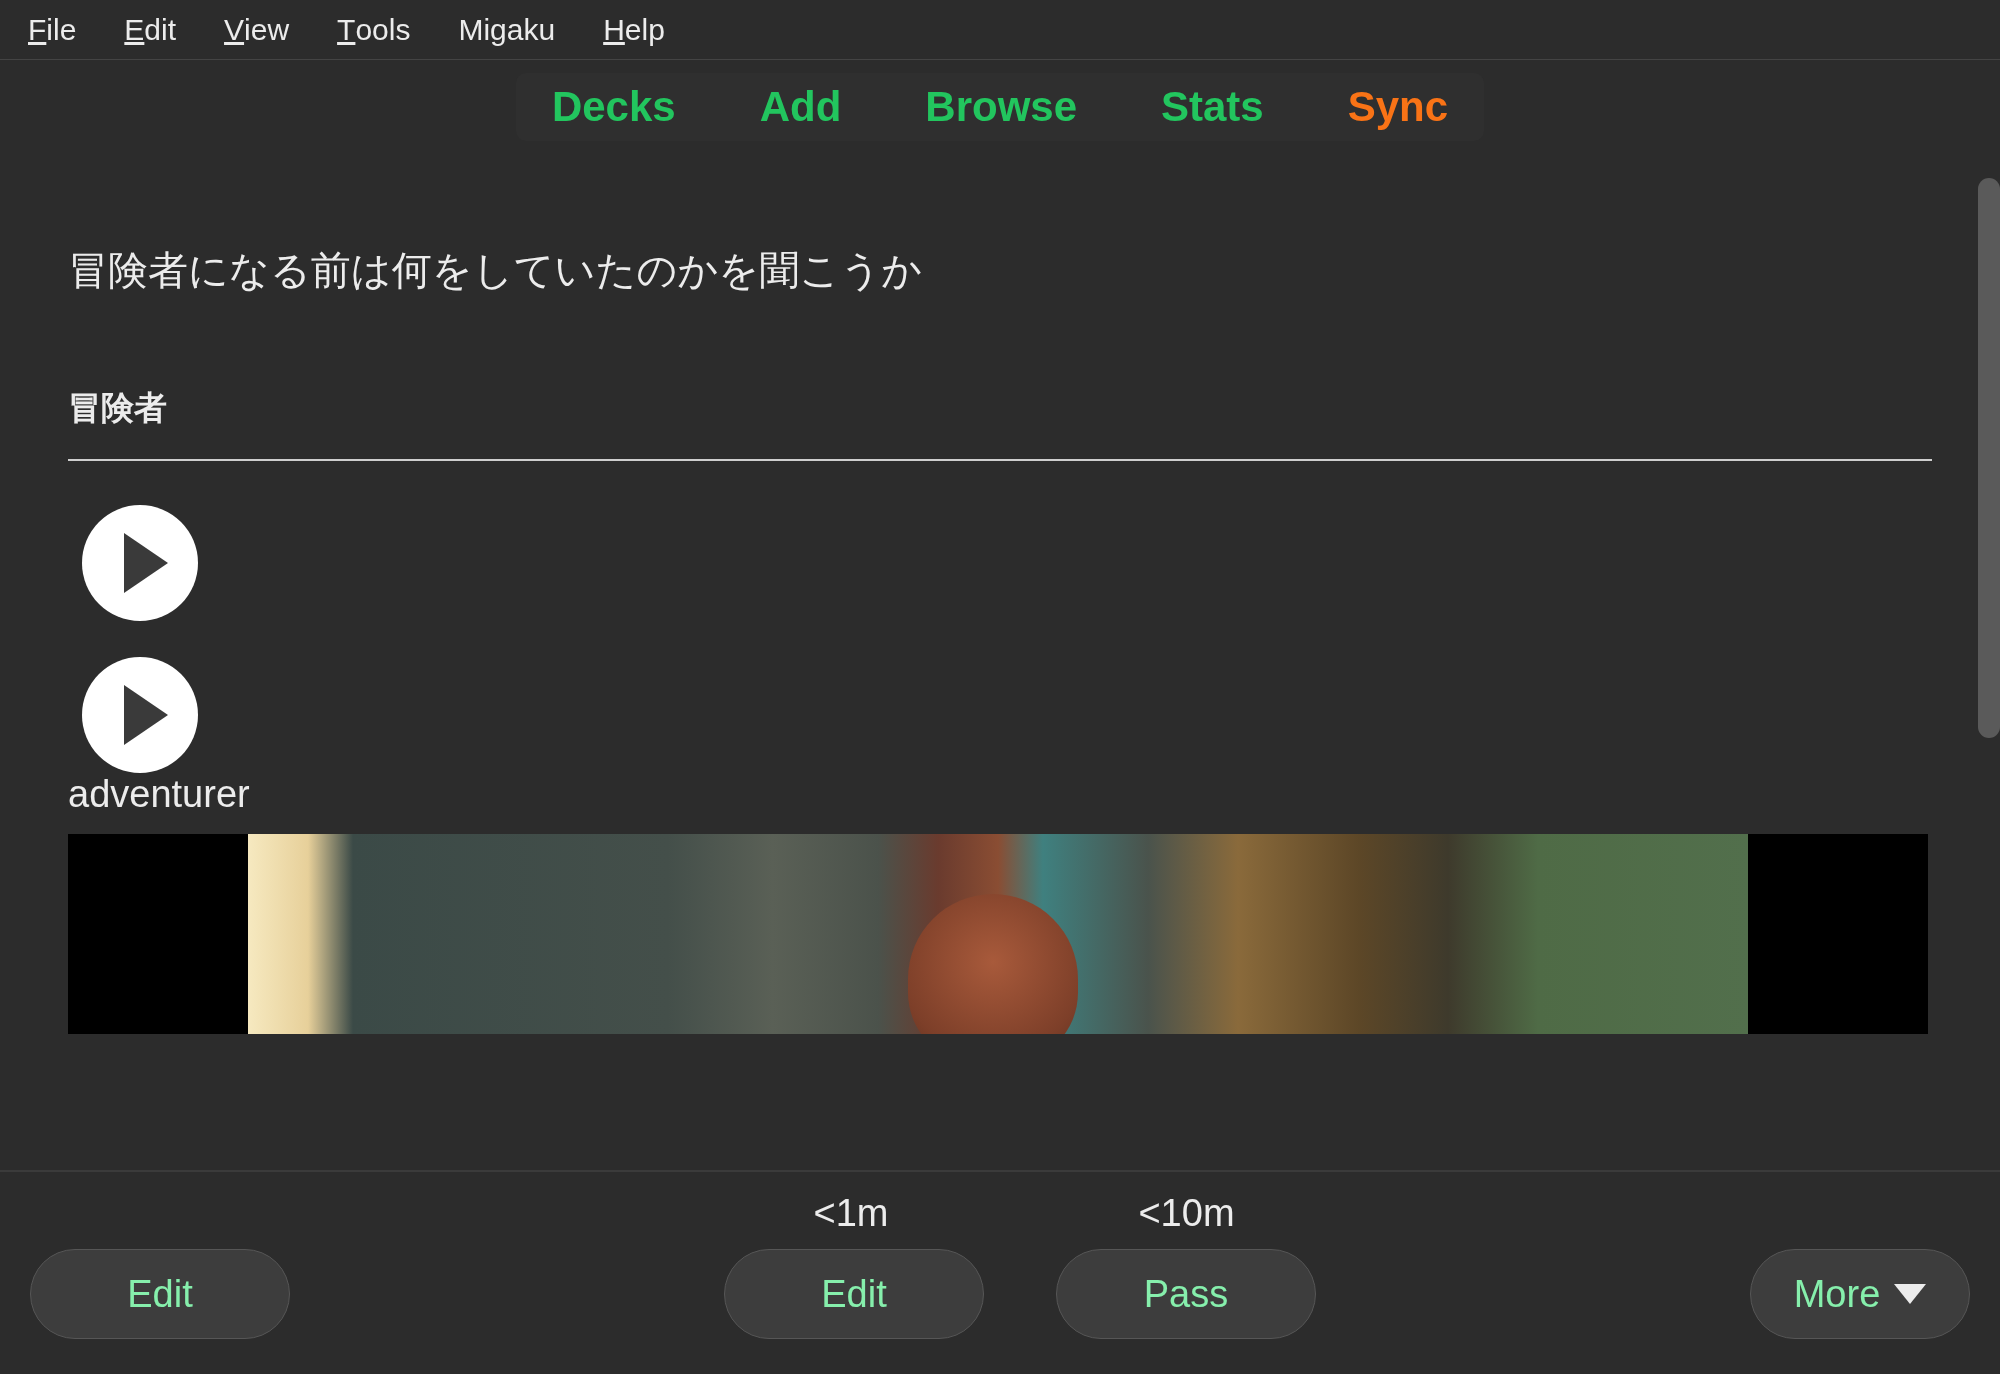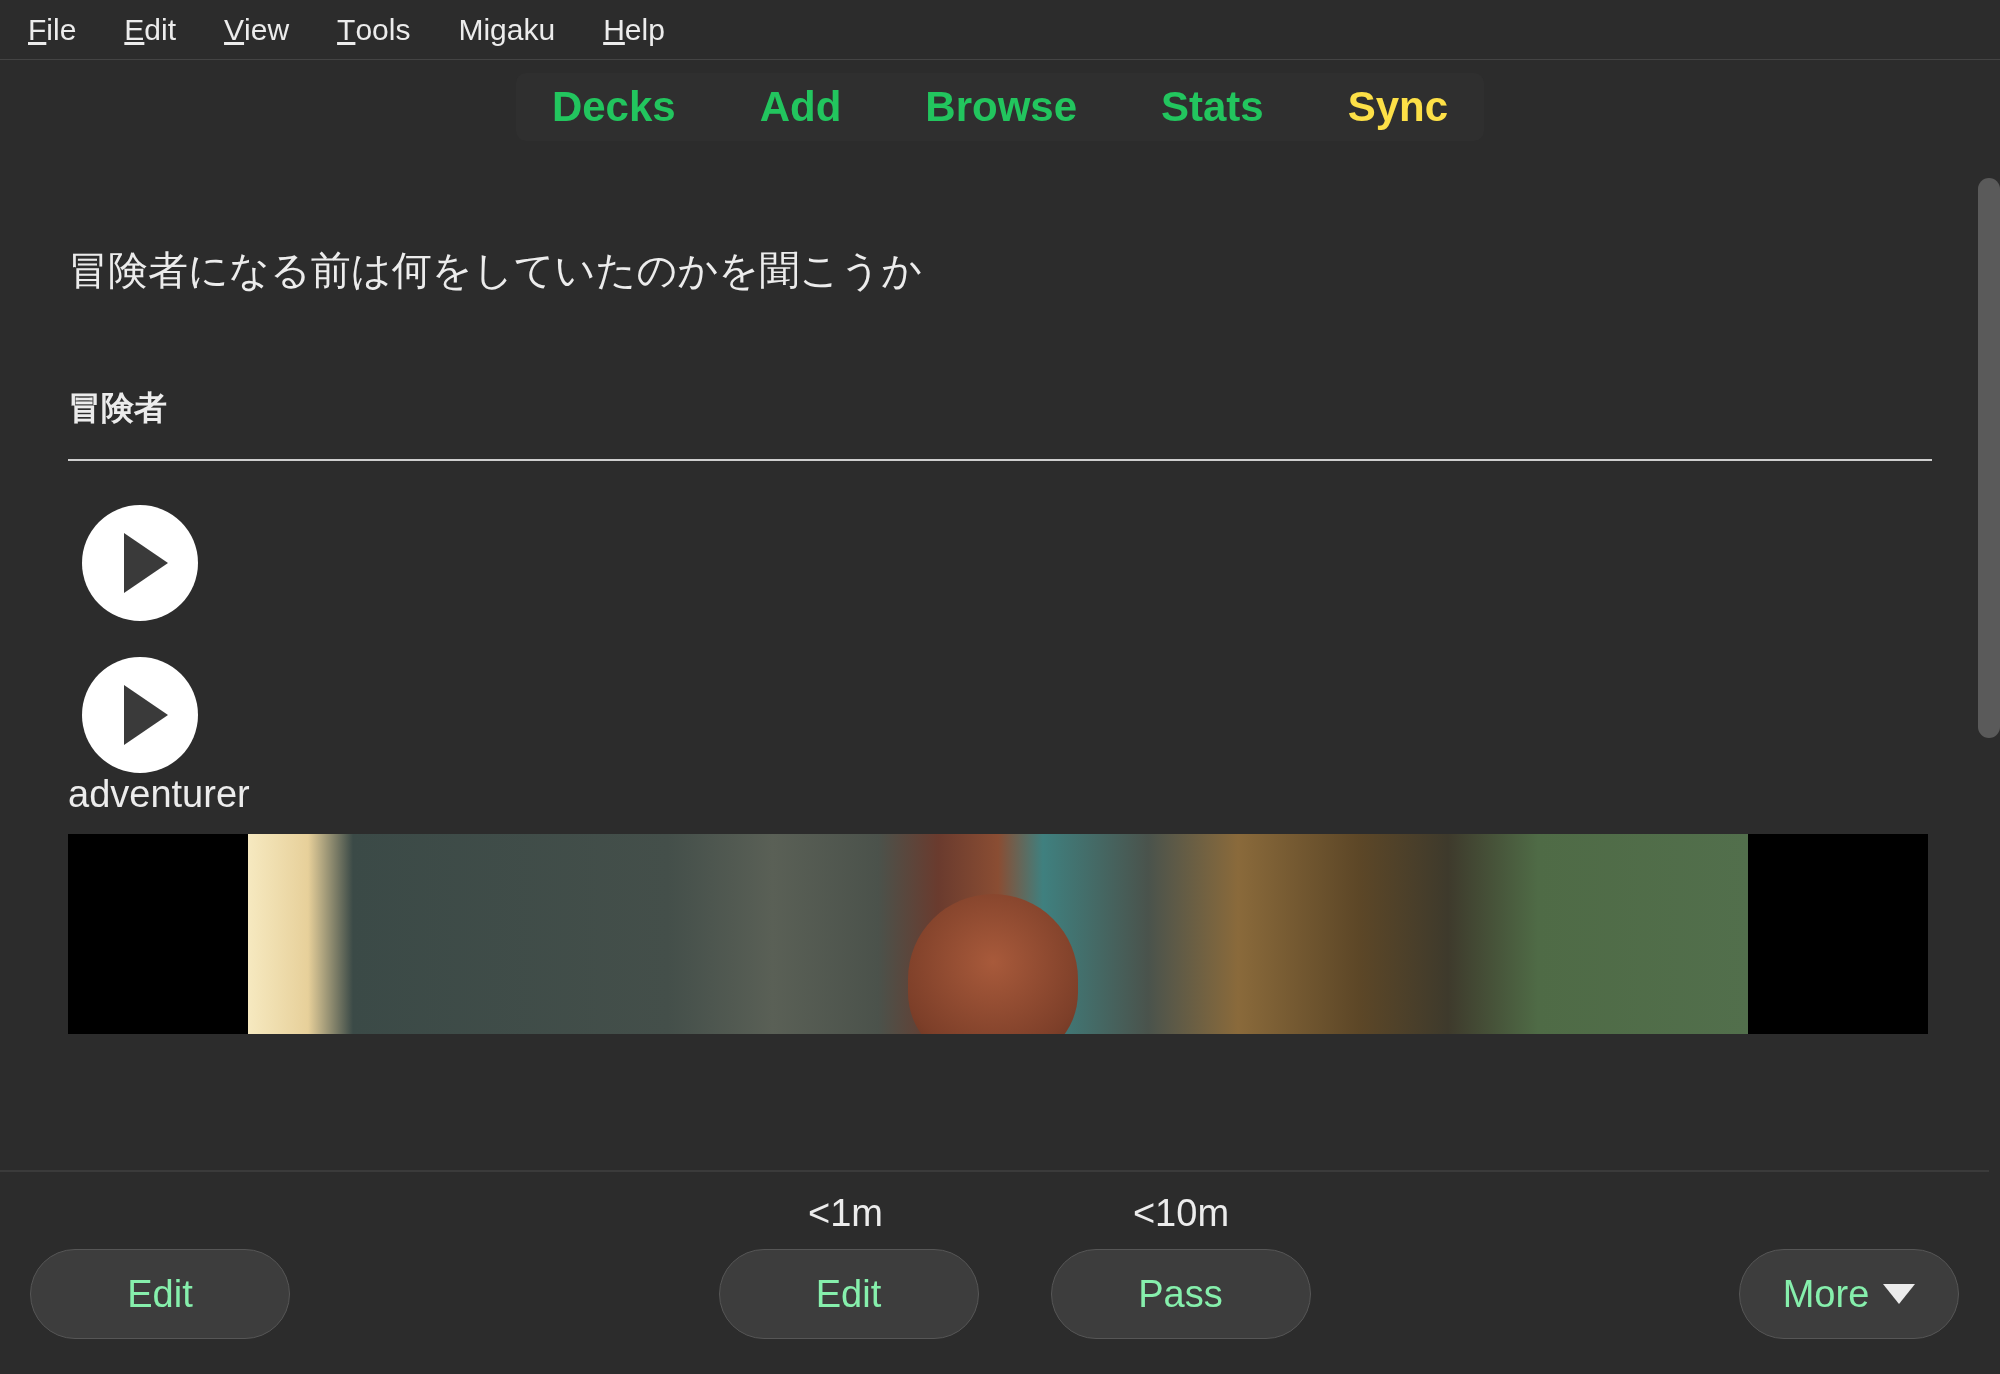--- a/index.html
+++ b/index.html
@@ -31,21 +31,21 @@
   .tabbar {
     display: flex;
     justify-content: center;
     align-items: center;
     height: 94px;
     gap: 84px;
     font-size: 42px;
     font-weight: 700;
   }
   .tabbar .tab { color: #22c55e; cursor: pointer; }
-  .tabbar .tab.sync { color: #fde047; }
+  .tabbar .tab.sync { color: #f97316; }
   .tabbar .tabwrap {
     background: #2f2f2f;
     border-radius: 10px;
     padding: 10px 36px;
     display: flex;
     gap: 84px;
   }
   
   .content {
     position: relative;
@@ -134,21 +134,21 @@
     right: 0;
     top: 178px;
     width: 22px;
     height: 560px;
     background: #5a5a5a;
     border-radius: 11px;
   }
   
   .bottombar {
     position: absolute;
-    left: 0; right: 11px; bottom: 0;
+    left: 0; right: 0; bottom: 0;
     height: 204px;
     background: #2c2c2c;
     border-top: 2px solid #3b3b3b;
   }
   .interval-row {
     display: flex;
     justify-content: center;
     gap: 250px;
     font-size: 38px;
     padding-top: 20px;

